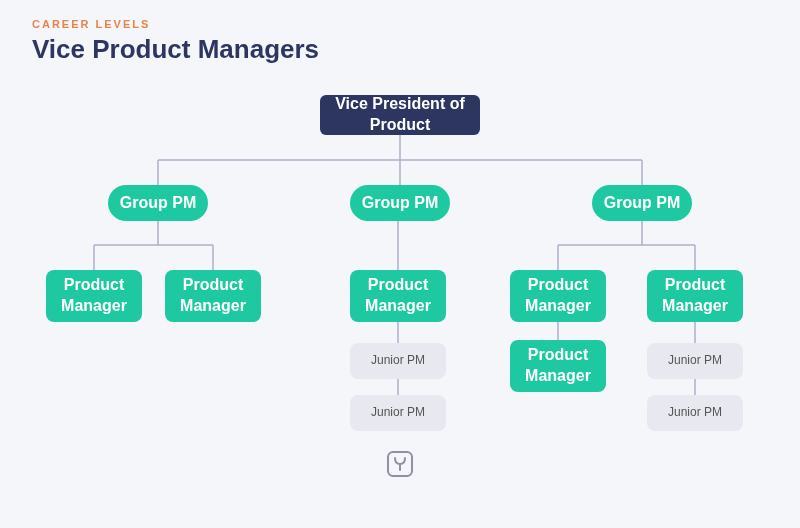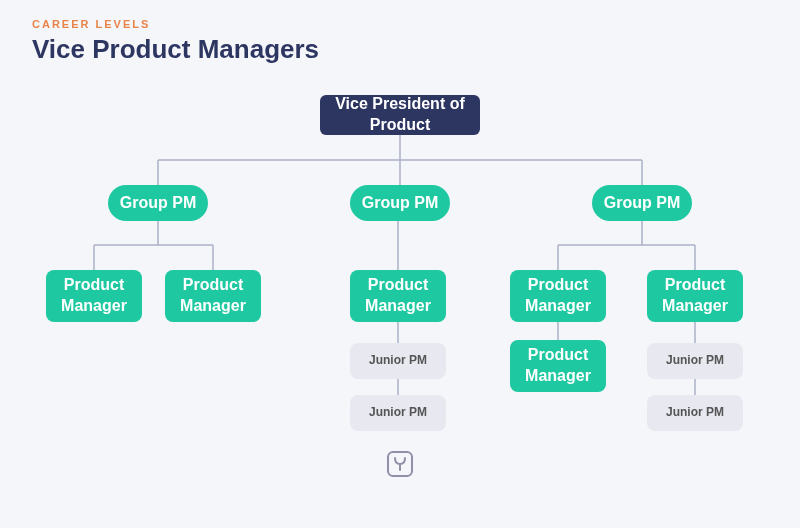--- a/index.html
+++ b/index.html
@@ -128,21 +128,21 @@
       left: 510px;
       top: 265px;
     }
 
     .node-junior {
       background: #e8e9f0;
       color: #555;
       width: 96px;
       height: 36px;
       border-radius: 8px;
-      font-weight: 700;
+      font-weight: 400;
       font-size: 12px;
     }
 
     
     .node-jr-m1 {
       left: 350px;
       top: 268px;
     }
     .node-jr-m2 {
       left: 350px;

